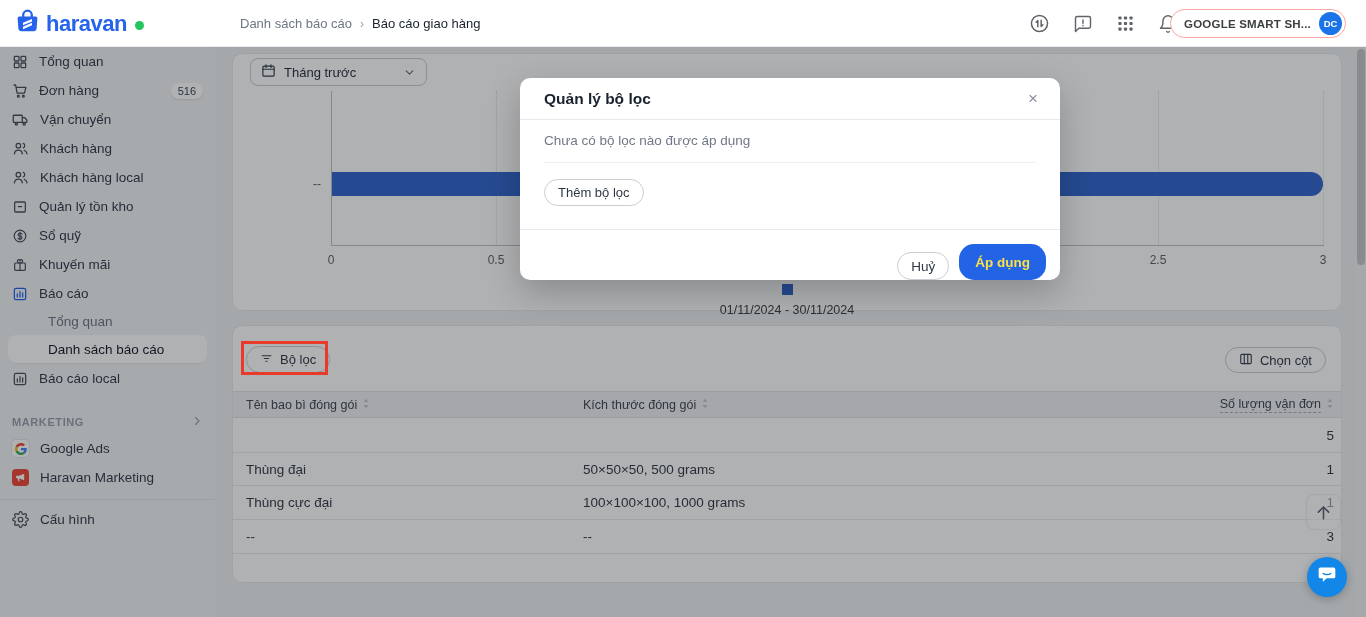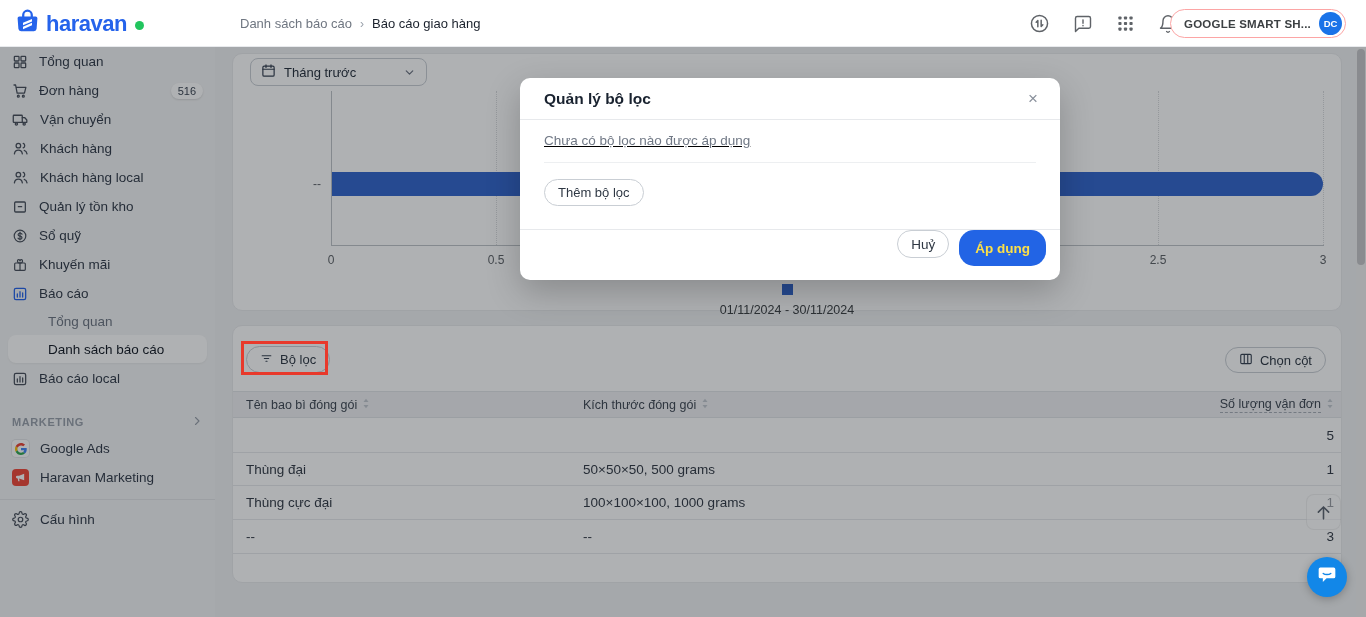--- a/index.html
+++ b/index.html
@@ -97,26 +97,26 @@
 
   
   .overlay { position:absolute; left:0; top:47px; width:1366px; bottom:0; background:rgba(13,17,23,.33); z-index:40; }
   .modal { position:absolute; left:520px; top:78px; width:540px; height:202px; background:#fff;
            border-radius:10px; z-index:50; box-shadow:0 12px 34px rgba(0,0,0,.22); }
   .modal-header { height:42px; display:flex; align-items:center; padding:0 24px;
                   border-bottom:1px solid #e7e9ec; }
   .modal-title { font-size:15.5px; font-weight:700; color:#19222f; }
   .modal-close { position:absolute; right:15px; top:9px; width:24px; height:24px; border:none; background:none;
                  font-size:17px; color:#8a919c; cursor:pointer; line-height:24px; }
-  .modal-body { padding:13px 24px 0 24px;text-decoration:underline; }
+  .modal-body { padding:13px 24px 0 24px; }
   .modal-empty { font-size:13.5px; color:#707885; }
   .modal-inner-divider { border-top:1px solid #edeff1; margin-top:14px; }
   .add-filter-btn { margin-top:16px; }
   .modal-footer { position:absolute; left:0; bottom:0; width:100%; height:51px; border-top:1px solid #e7e9ec;
-                  display:flex; align-items:flex-start; justify-content:flex-end; gap:10px; padding-right:14px; }
+                  display:flex; align-items:flex-end; justify-content:flex-end; gap:10px; padding-right:14px; }
   .btn-cancel { height:28px; font-size:13.5px; }
   .btn-apply { height:36px; border:none; border-radius:15px; background:#2264e5; color:#fde047;
                font-size:13.5px; font-weight:700; padding:11px 16px; cursor:pointer;
                display:inline-flex; align-items:center; }
 
   
   .scroll-top-btn { position:absolute; left:1306px; top:494px; width:35px; height:36px;
                     background:rgba(255,255,255,.5); border:1px solid rgba(0,0,0,.06); border-radius:8px;
                     display:flex; align-items:center; justify-content:center; color:#5d6570; z-index:6; cursor:pointer; }
   .chat-btn { position:absolute; left:1307px; top:557px; width:40px; height:40px; border-radius:50%;

